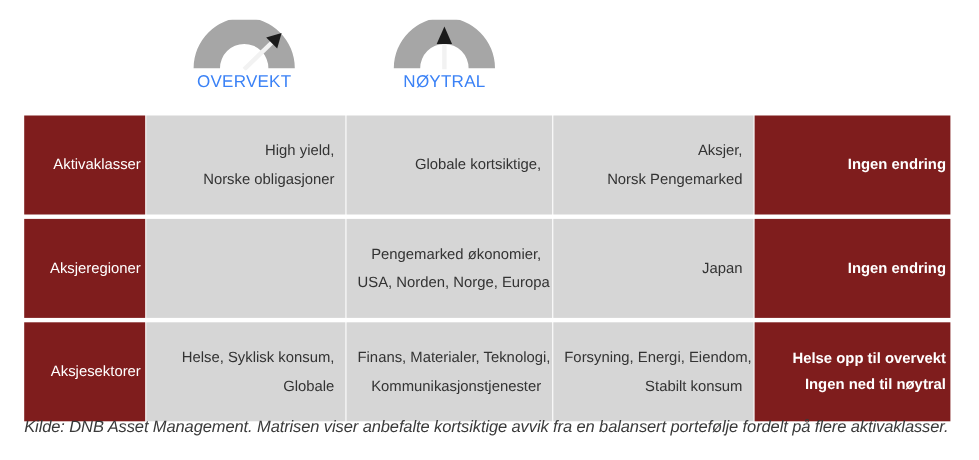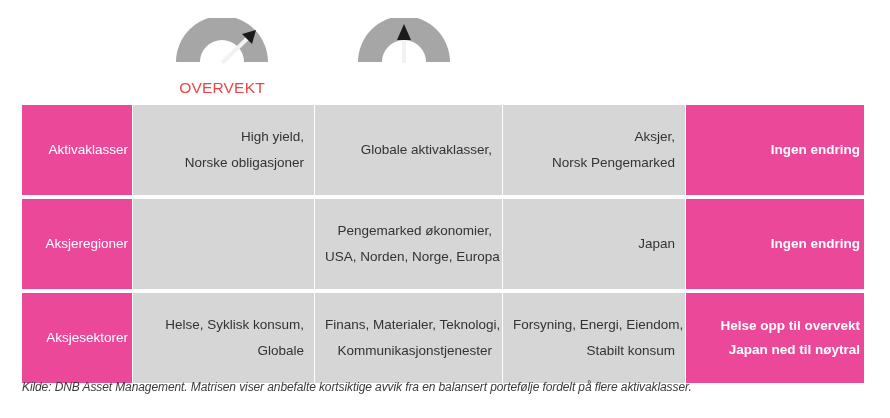--- a/index.html
+++ b/index.html
@@ -41,24 +41,24 @@
   .gauge-block.g2 { left: 480px; }
 
   .gauge-svg {
     display: block;
     margin: 0 auto;
     width: 96px;
     height: 46px;
   }
   .gauge-label {
     font-size: 15.5px;
-    color: #ef4444;
+    color: #3b82f6;
     letter-spacing: 0.2px;
     line-height: 18px;
-    margin-top: 15px;
+    margin-top: 2px;
     font-family: "Liberation Sans", sans-serif;
     white-space: nowrap;
   }
 
   
   .matrix-table {
     position: absolute;
     left: 21px;
     top: 101px;
     width: 841px;
@@ -72,21 +72,21 @@
     text-align: right;
     height: 82px;
   }
   .col-label   { width: 110px; }
   .col-over    { width: 181px; }
   .col-neutral { width: 187px; }
   .col-under   { width: 182px; }
   .col-change  { width: 178px; }
 
   .cell-dark {
-    background: #ec4899;
+    background: #7f1d1d;
     color: #ffffff;
     font-size: 13.5px;
     line-height: 24px;
   }
   .cell-rowlabel {
     text-align: left;
     padding-left: 12px;
   }
   .cell-change {
     text-align: left;
@@ -107,21 +107,21 @@
     display: block;
     padding: 0 6px;
   }
 
   
   .footnote {
     position: absolute;
     left: 22px;
     top: 380px;
     width: 850px;
-    font-size: 12px;
+    font-size: 15px;
     font-style: italic;
     color: #3a3a3a;
     font-family: "Liberation Sans", sans-serif;
     letter-spacing: -0.1px;
     white-space: nowrap;
   }
 </style>
 </head>
 <body>
 
@@ -137,20 +137,21 @@
       </svg>
       <div class="gauge-label">OVERVEKT</div>
     </div>
 
     <div class="gauge-block g1">
       <svg class="gauge-svg" viewBox="0 0 96 46">
         <path d="M 2 44 A 46 46 0 0 1 94 44 L 70 44 A 22 22 0 0 0 26 44 Z" fill="#a6a6a6"></path>
         <path d="M 48 45 L 48 16" stroke="#f2f2f2" stroke-width="4" fill="none"></path>
         <polygon points="48,6 41,22 55,22" fill="#1a1a1a"></polygon>
       </svg>
+      <div class="gauge-label">NØYTRAL</div>
     </div>
 
 
   </div>
 
   <table class="matrix-table">
     <colgroup>
       <col class="col-label">
       <col class="col-over">
       <col class="col-neutral">
@@ -164,21 +165,21 @@
           <span class="cell-text-line">Aktivaklasser</span>
         </td>
         <td class="cell-light">
           <span class="cell-inner">
             <span class="cell-text-line">High yield,</span>
             <span class="cell-text-line">Norske obligasjoner</span>
           </span>
         </td>
         <td class="cell-light">
           <span class="cell-inner">
-            <span class="cell-text-line">Globale aktivaklasser,</span>
+            <span class="cell-text-line">Globale kortsiktige,</span>
           </span>
         </td>
         <td class="cell-light">
           <span class="cell-inner">
             <span class="cell-text-line">Aksjer,</span>
             <span class="cell-text-line">Norsk Pengemarked</span>
           </span>
         </td>
         <td class="cell-dark cell-change">
           <span class="cell-text-line">Ingen endring</span>
@@ -225,21 +226,21 @@
           </span>
         </td>
         <td class="cell-light">
           <span class="cell-inner">
             <span class="cell-text-line">Forsyning, Energi, Eiendom,</span>
             <span class="cell-text-line">Stabilt konsum</span>
           </span>
         </td>
         <td class="cell-dark cell-change">
           <span class="cell-text-line">Helse opp til overvekt</span>
-          <span class="cell-text-line">Japan ned til nøytral</span>
+          <span class="cell-text-line">Ingen ned til nøytral</span>
         </td>
       </tr>
 
     </tbody>
   </table>
 
   <div class="footnote">Kilde: DNB Asset Management. Matrisen viser anbefalte kortsiktige avvik fra en balansert portefølje fordelt på flere aktivaklasser.</div>
 
 </div>
 

